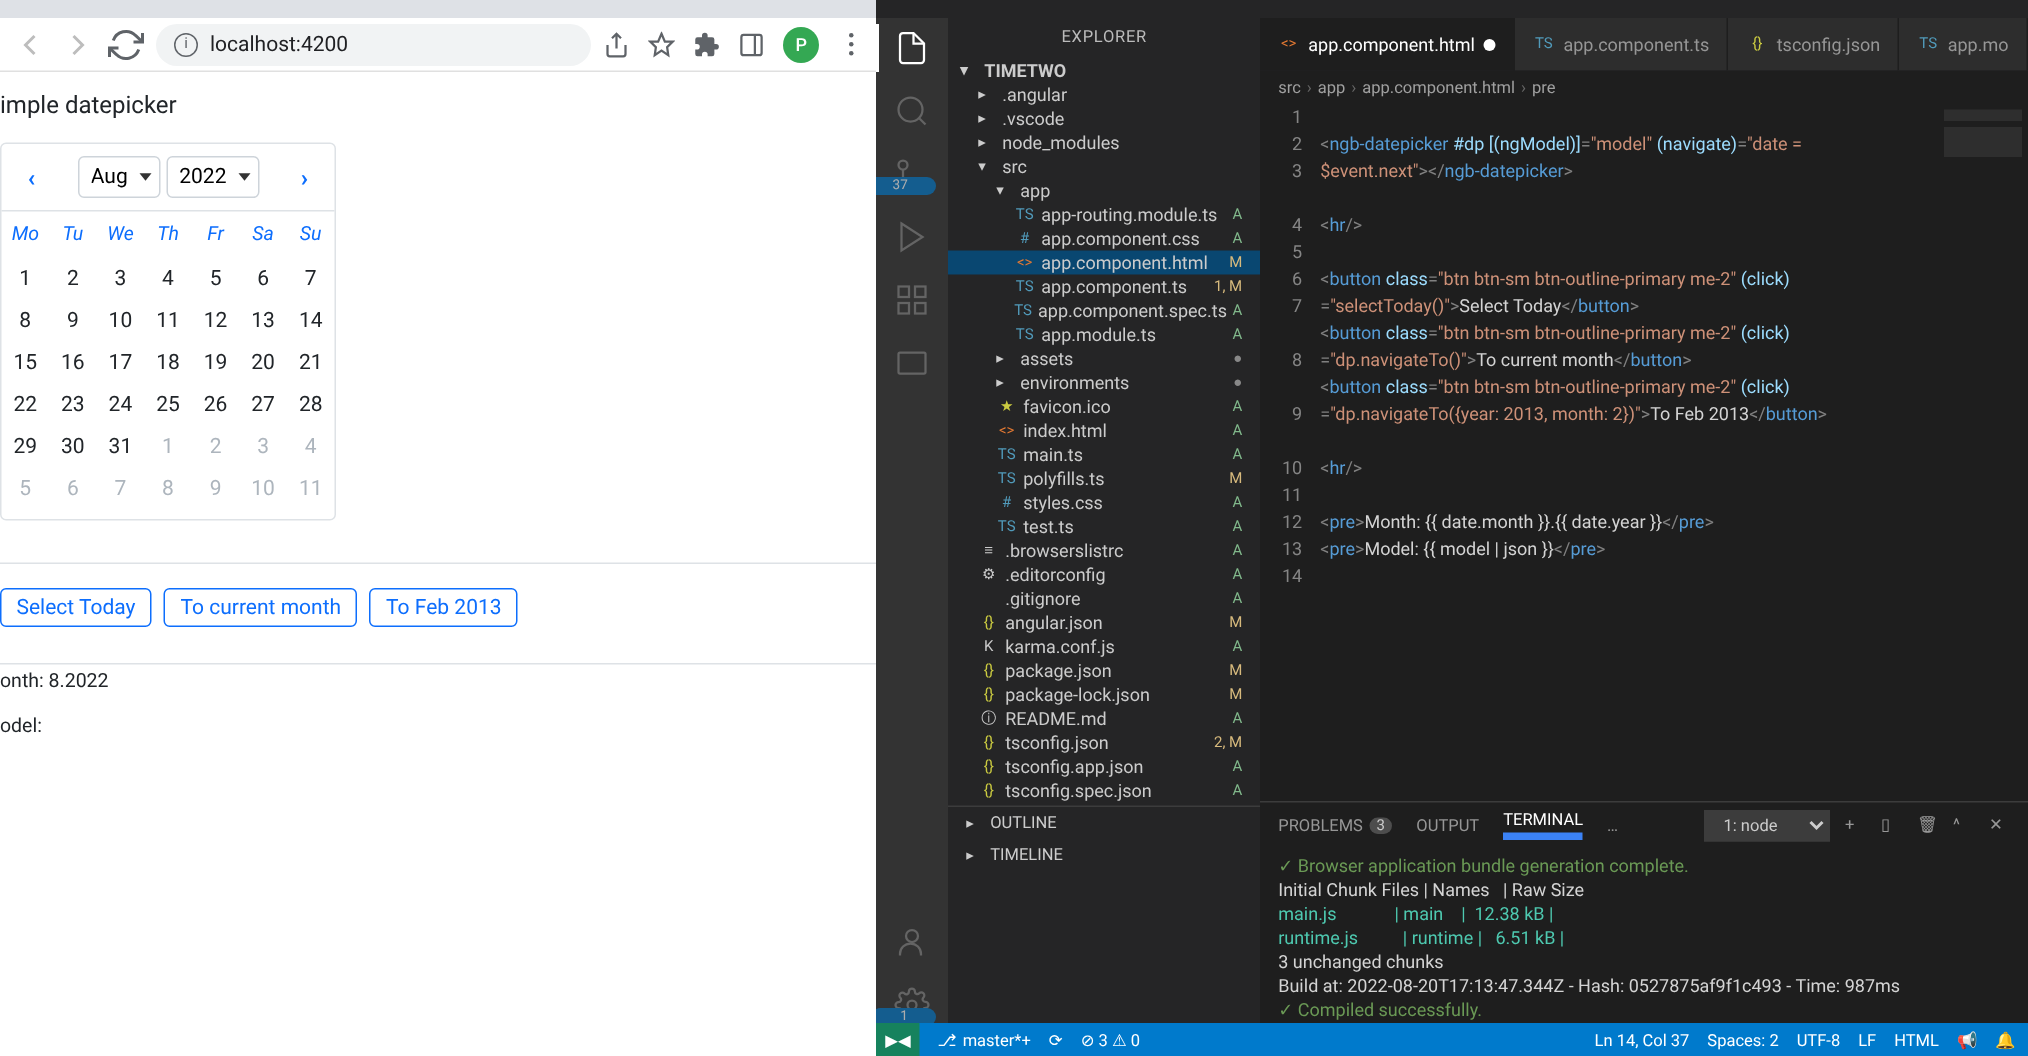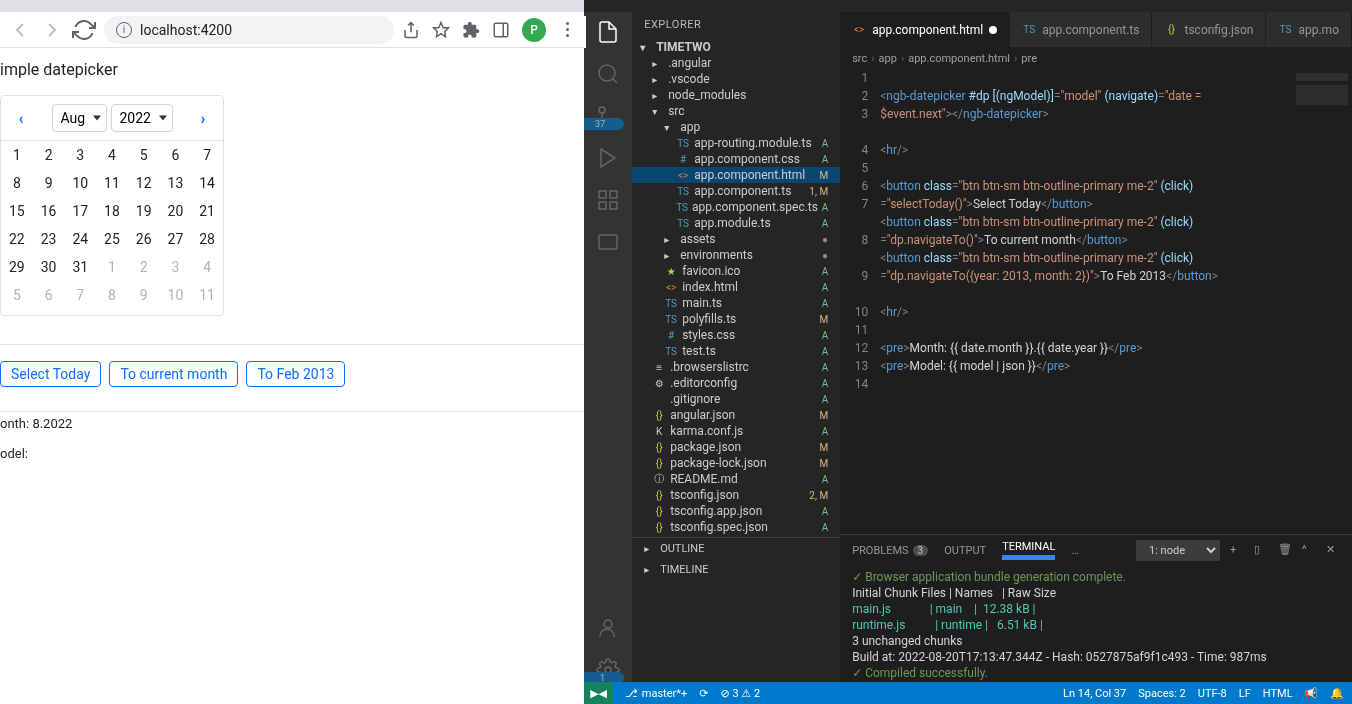--- a/index.html
+++ b/index.html
@@ -36,21 +36,21 @@
 .vscode-pane { flex: 1; background: #1e1e1e; display: flex; flex-direction: column; color: #cccccc; font-size: 12px; }
 .vs-tabs-row { height: 12px; background: #252526; }
 .vs-body { flex: 1; display: flex; overflow: hidden; }
 .activity-bar { width: 48px; background: #333333; display: flex; flex-direction: column; align-items: center; padding-top: 8px; gap: 18px; }
 .act-icon { width: 24px; height: 24px; opacity: 0.6; cursor: pointer; display: flex; align-items: center; justify-content: center; position: relative; }
 .act-icon.active { opacity: 1; }
 .act-icon.active::before { content: ''; position: absolute; left: -12px; top: -4px; width: 2px; height: 32px; background: #fff; }
 .act-badge { position: absolute; bottom: -2px; right: -4px; background: #007acc; color: #fff; font-size: 9px; border-radius: 8px; padding: 0 19px; line-height: 12px; }
 .act-spacer { flex: 1; }
 .sidebar { width: 208px; background: #252526; display: flex; flex-direction: column; }
-.sb-title { padding: 6px 12px; font-size: 11px; letter-spacing: 0.5px; color: #bbbbbb; text-transform: uppercase; }
+.sb-title { padding: 6px 12px; font-size: 11px; letter-spacing: 0.5px; color: #bbbbbb; text-transform: uppercase; text-align: center; }
 .sb-section { padding: 2px 0; }
 .sb-folder { display: flex; align-items: center; padding: 1px 8px; cursor: pointer; font-size: 12px; gap: 4px; }
 .sb-folder .chev { width: 12px; font-size: 10px; color: #ccc; }
 .sb-file { display: flex; align-items: center; padding: 1px 8px 1px 8px; cursor: pointer; font-size: 12px; gap: 4px; justify-content: space-between; }
 .sb-file.active { background: #094771; }
 .sb-file-name { display: flex; align-items: center; gap: 4px; flex: 1; overflow: hidden; }
 .sb-status { font-size: 10px; color: #888; padding-right: 4px; }
 .sb-status.m { color: #d7ba7d; }
 .sb-status.a { color: #81b88b; }
 .file-ico { width: 14px; font-size: 10px; text-align: center; }
@@ -149,20 +149,29 @@
     <div class="page-title">imple datepicker</div>
     <div class="datepicker">
       <div class="dp-header">
         <div class="dp-arrow">‹</div>
         <div class="dp-selects">
           <div class="dp-select-wrap"><select class="dp-select"><option>Aug</option></select></div>
           <div class="dp-select-wrap"><select class="dp-select"><option>2022</option></select></div>
         </div>
         <div class="dp-arrow">›</div>
       </div>
+      <div class="dp-weekdays" id="weekdays">
+          <div class="dp-weekday">Mo</div>
+          <div class="dp-weekday">Tu</div>
+          <div class="dp-weekday">We</div>
+          <div class="dp-weekday">Th</div>
+          <div class="dp-weekday">Fr</div>
+          <div class="dp-weekday">Sa</div>
+          <div class="dp-weekday">Su</div>
+        </div>
       <div class="dp-days" id="daygrid">
           <div class="dp-day">1</div>
           <div class="dp-day">2</div>
           <div class="dp-day">3</div>
           <div class="dp-day">4</div>
           <div class="dp-day">5</div>
           <div class="dp-day">6</div>
           <div class="dp-day">7</div>
           <div class="dp-day">8</div>
           <div class="dp-day">9</div>
@@ -573,21 +582,21 @@
           </div>
         </div>
         <div class="term-output" id="termout"><div class="t-green">✓ Browser application bundle generation complete.</div><div></div><div class="t-white">Initial Chunk Files | Names   | Raw Size</div><div class="t-cyan">main.js             | main    |  12.38 kB | </div><div class="t-cyan">runtime.js          | runtime |   6.51 kB | </div><div></div><div class="t-white">3 unchanged chunks</div><div></div><div class="t-white">Build at: 2022-08-20T17:13:47.344Z - Hash: 0527875af9f1c493 - Time: 987ms</div><div></div><div class="t-green">✓ Compiled successfully.</div><div>▮</div></div>
       </div>
     </div>
   </div>
   <div class="statusbar">
     <div class="sb-item" style="background:#16825d;margin-left:-8px;padding:0 6px;height:100%">▶◀</div>
     <div class="sb-item">⎇ <span>master*+</span></div>
     <div class="sb-item">⟳</div>
-    <div class="sb-item">⊘ 3 ⚠ 2</div>
+    <div class="sb-item">⊘ 3 ⚠ 0</div>
     <div class="sb-right">
       <div class="sb-item">Ln 14, Col 37</div>
       <div class="sb-item">Spaces: 2</div>
       <div class="sb-item">UTF-8</div>
       <div class="sb-item">LF</div>
       <div class="sb-item">HTML</div>
       <div class="sb-item">📢</div>
       <div class="sb-item">🔔</div>
     </div>
   </div>

